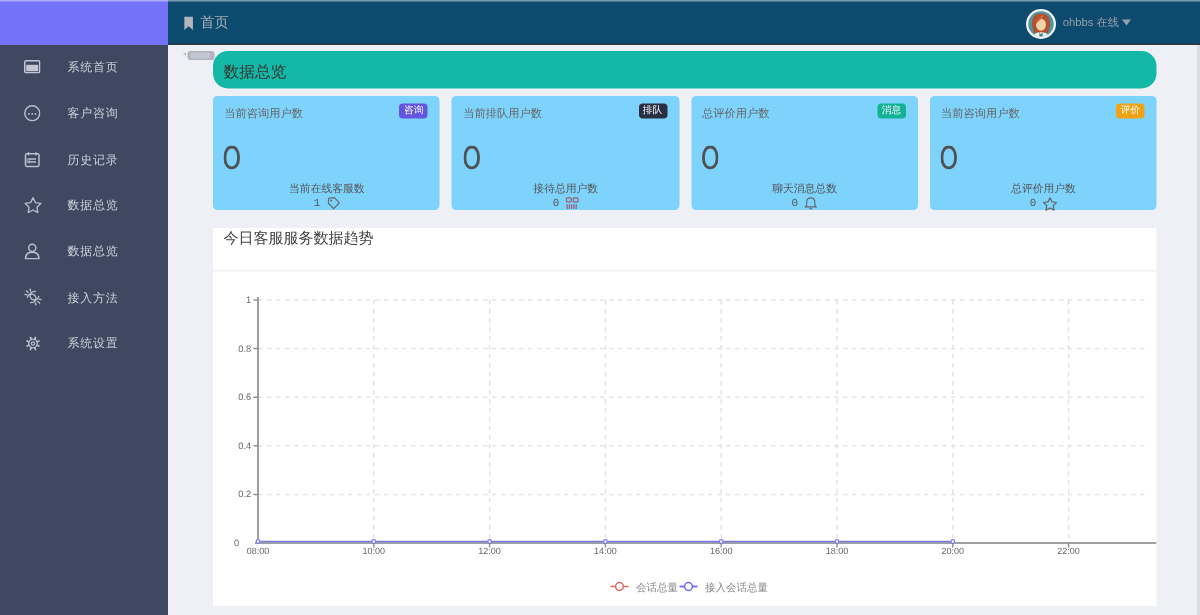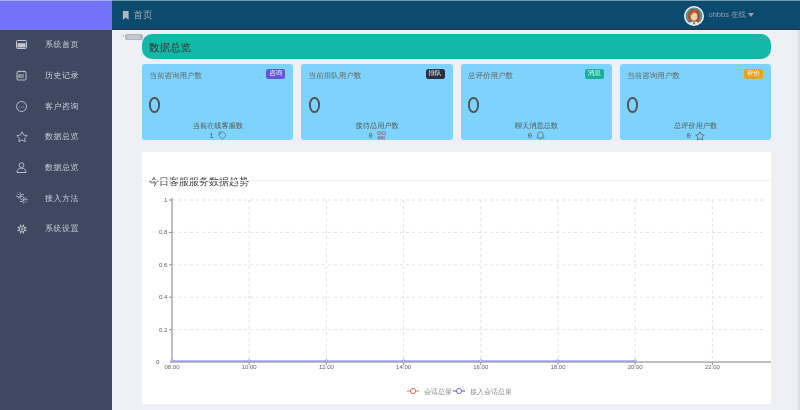--- a/index.html
+++ b/index.html
@@ -30,21 +30,21 @@
 .card:last-child { margin-right:0; }
 .card .ttl { position:absolute; left:7.5px; top:6.5px; font-size:7.5px; color:#666; }
 .badge { position:absolute; right:8px; top:5px; width:19px; height:10px; border-radius:2.5px; color:#fff; font-size:6.5px; text-align:center; line-height:10px; }
 .card .num0 { position:absolute; left:7.3px; top:33px; }
 .card .num0 svg { display:block; }
 .card .foot { position:absolute; left:7.5px; right:7px; top:57px; font-size:7.2px; color:#555; display:flex; justify-content:space-between; align-items:center;flex-direction:column; }
 .card .fr { display:flex; align-items:center; }
 .card .fr svg { margin-left:4px; }
 
 .chartpanel { position:absolute; left:142px; top:152px; width:629px; height:252px; background:#fff; }
-.chartpanel .ct { position:absolute; left:7px; top:23px; font-size:10px; color:#404040; }
+.chartpanel .ct { position:absolute; left:7px; top:0; font-size:10px; color:#404040; }
 .chartpanel .sep { position:absolute; left:0; right:0; top:28px; height:1px; background:#f0f0f0; }
 .rightedge { position:absolute; right:0; top:30px; width:2px; height:380px; background:#dcdde3; }
 </style>
 </head>
 <body>
 <div class="logo"></div>
 <div class="header">
   <div class="crumb">
     <svg width="7.5" height="9" viewBox="0 0 9 11" style="margin-top:1px">
         <path d="M1 0 h7 v11 l-3.5 -3 l-3.5 3 z" fill="#b2b6bd"></path>
@@ -76,38 +76,38 @@
         <svg width="11" height="9" viewBox="0 0 11 9">
           <rect x="0.5" y="0.5" width="10" height="8" rx="1" fill="none" stroke="#c3c7d1"></rect>
           <rect x="1.5" y="3.2" width="8" height="4.3" fill="#c3c7d1"></rect>
         </svg>
       </span>
       <span class="tx">系统首页</span>
     </div>
   <div class="mitem">
       <span class="ic">
         <svg width="11" height="11" viewBox="0 0 11 11">
+          <circle cx="5.5" cy="5.5" r="5" fill="none" stroke="#b9bdc8"></circle>
+          <circle cx="3.3" cy="6" r="0.6" fill="#b9bdc8"></circle>
+          <circle cx="5.5" cy="6" r="0.6" fill="#b9bdc8"></circle>
+          <circle cx="7.7" cy="6" r="0.6" fill="#b9bdc8"></circle>
+        </svg>
+      </span>
+      <span class="tx">客户咨询</span>
+    </div>
+  <div class="mitem">
+      <span class="ic">
+        <svg width="11" height="11" viewBox="0 0 11 11">
           <rect x="1" y="1.5" width="9" height="8.5" rx="1" fill="none" stroke="#b9bdc8"></rect>
           <path d="M3 0.5 v2 M8 0.5 v2" stroke="#b9bdc8"></path>
           <path d="M3 5 h5 M3 7 h5" stroke="#b9bdc8"></path>
           <rect x="1.5" y="4.5" width="2.6" height="3.4" fill="#b9bdc8" opacity="0.5"></rect>
         </svg>
       </span>
       <span class="tx">历史记录</span>
-    </div>
-  <div class="mitem">
-      <span class="ic">
-        <svg width="11" height="11" viewBox="0 0 11 11">
-          <circle cx="5.5" cy="5.5" r="5" fill="none" stroke="#b9bdc8"></circle>
-          <circle cx="3.3" cy="6" r="0.6" fill="#b9bdc8"></circle>
-          <circle cx="5.5" cy="6" r="0.6" fill="#b9bdc8"></circle>
-          <circle cx="7.7" cy="6" r="0.6" fill="#b9bdc8"></circle>
-        </svg>
-      </span>
-      <span class="tx">客户咨询</span>
     </div>
   <div class="mitem">
       <span class="ic">
         <svg width="12" height="11" viewBox="0 0 12 11">
           <path d="M6 0.8 l1.6 3.3 3.6 0.5 -2.6 2.5 0.6 3.6 -3.2 -1.7 -3.2 1.7 0.6 -3.6 -2.6 -2.5 3.6 -0.5 z" fill="none" stroke="#b9bdc8" stroke-width="0.9" stroke-linejoin="round"></path>
         </svg>
       </span>
       <span class="tx">数据总览</span>
     </div>
   <div class="mitem">

